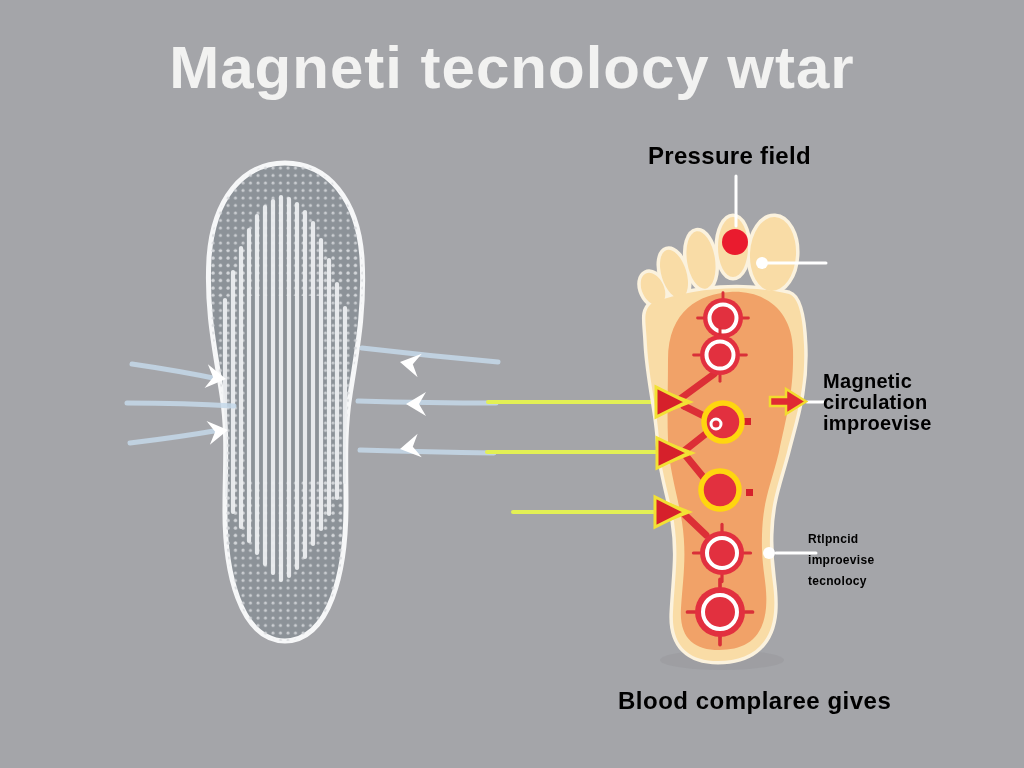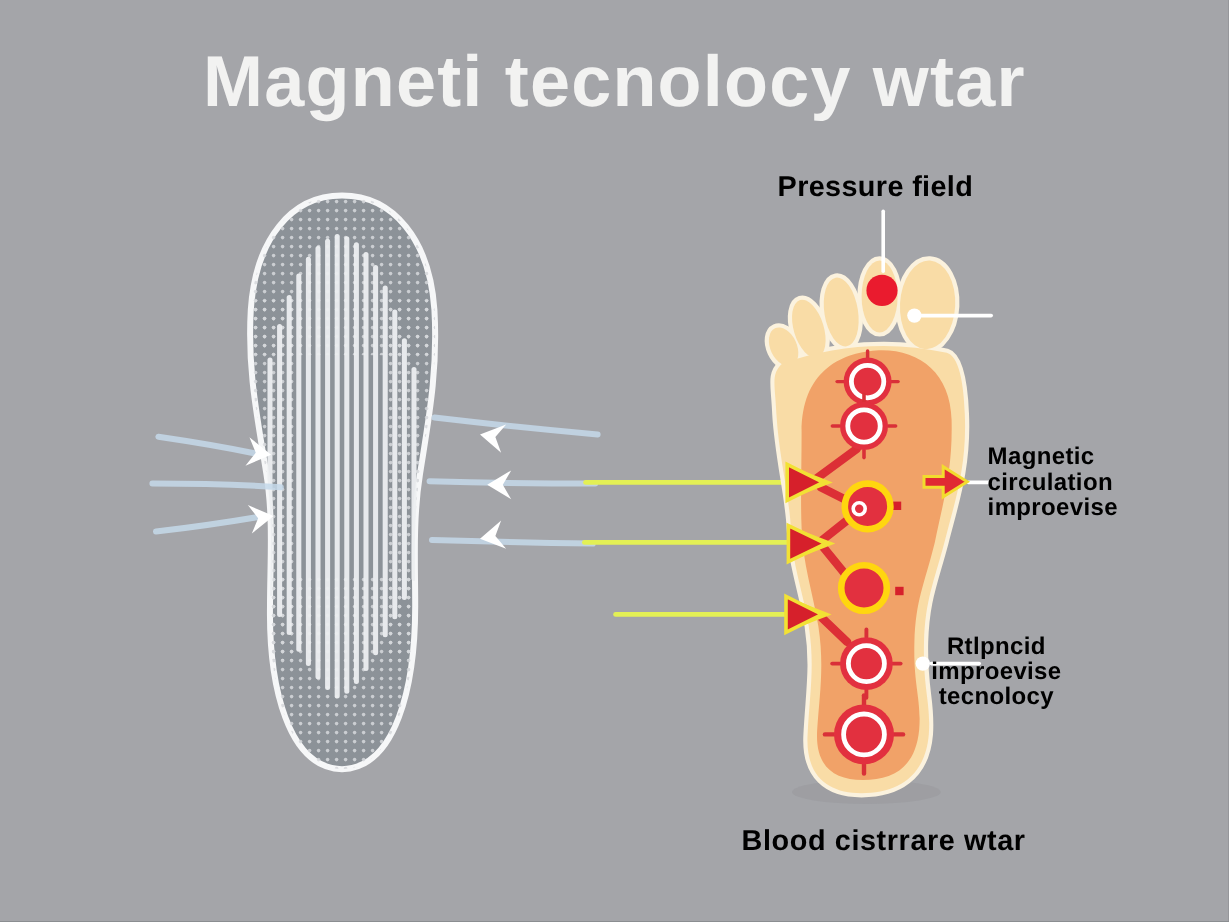--- a/index.html
+++ b/index.html
@@ -13,21 +13,21 @@
     position:absolute;color:#000000;font-weight:bold;letter-spacing:.3px;
     white-space:nowrap;
   }
   #title{
     left:0;top:33px;width:1024px;text-align:center;
     font-size:60px;letter-spacing:1px;color:#F2F2F1;
   }
   #lbl-pressure{left:648px;top:142px;font-size:24px;}
   #lbl-points{left:833px;top:252px;font-size:21px;line-height:22px;}
   #lbl-magnetic{left:823px;top:371px;font-size:20px;line-height:21px;}
-  #lbl-blood-circ{left:776px;top:529px;font-size:20px;line-height:21px;text-align:center;}
+  #lbl-blood-circ{left:808px;top:529px;font-size:12px;line-height:21px;}
   #lbl-caption{left:618px;top:687px;font-size:24px;letter-spacing:.5px;}
 </style>
 </head>
 <body>
 
 <div id="canvas">
 
 <svg id="scene" viewBox="0 0 1024 768">
   <defs>
     <pattern id="dots" width="7.5" height="7.5" patternUnits="userSpaceOnUse">
@@ -198,14 +198,14 @@
     <div>circulation</div>
     <div>improevise</div>
   </div>
 
   <div id="lbl-blood-circ" class="label">
     <div>Rtlpncid</div>
     <div>improevise</div>
     <div>tecnolocy</div>
   </div>
 
-  <div id="lbl-caption" class="label">Blood cistrrare wtar</div>
+  <div id="lbl-caption" class="label">Blood complaree gives</div>
 </div>
 
 </body></html>

